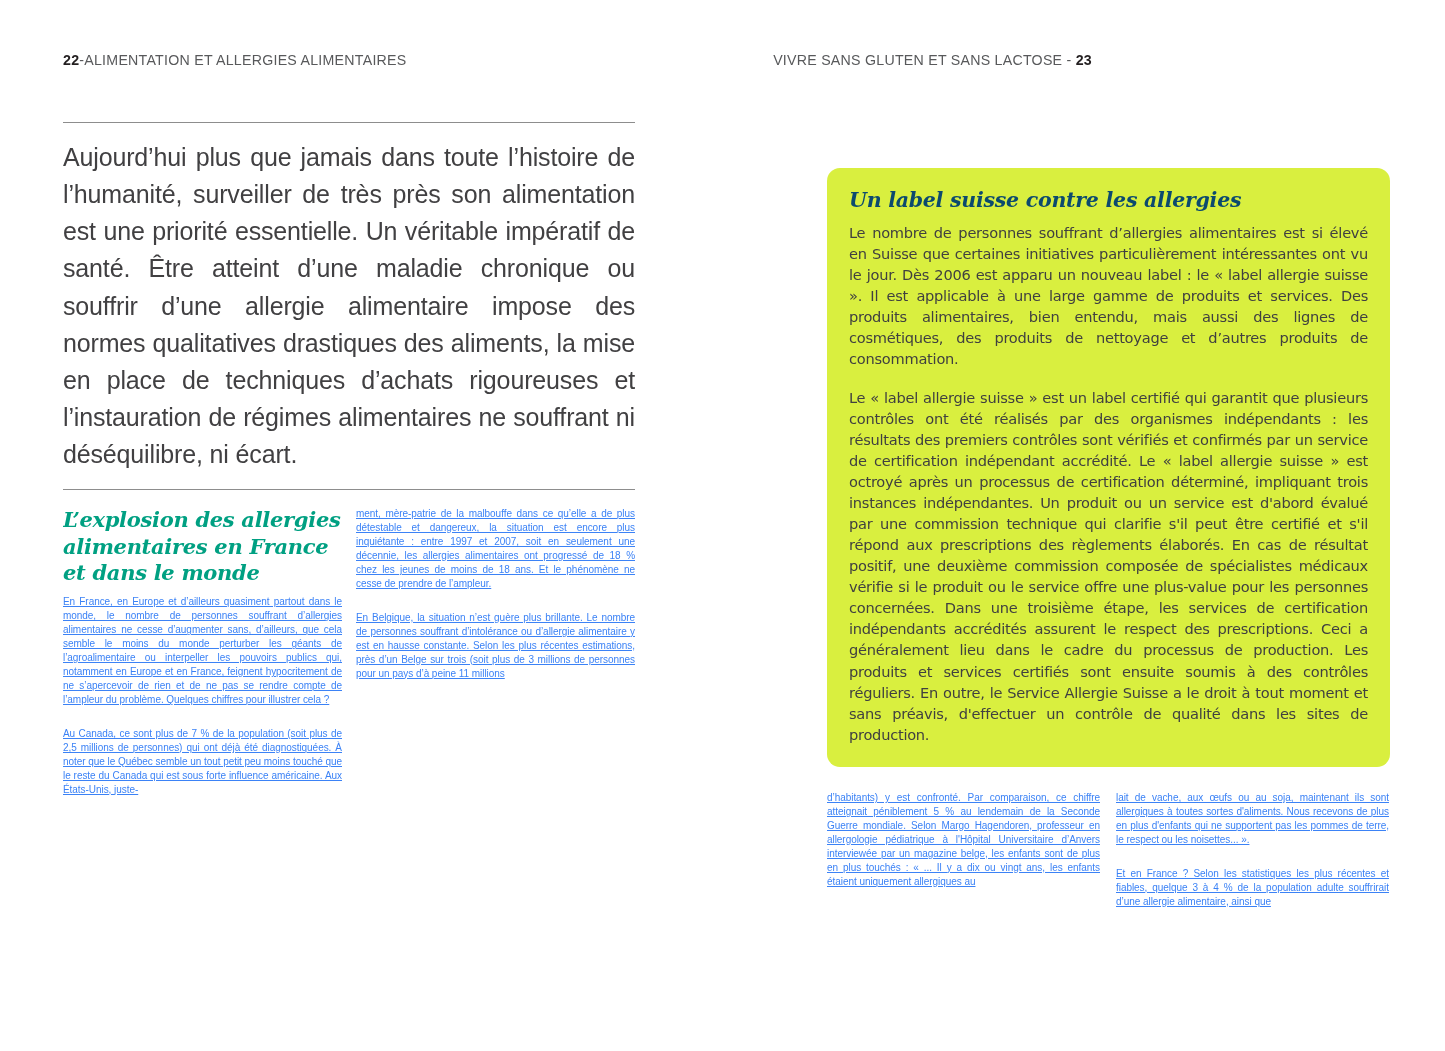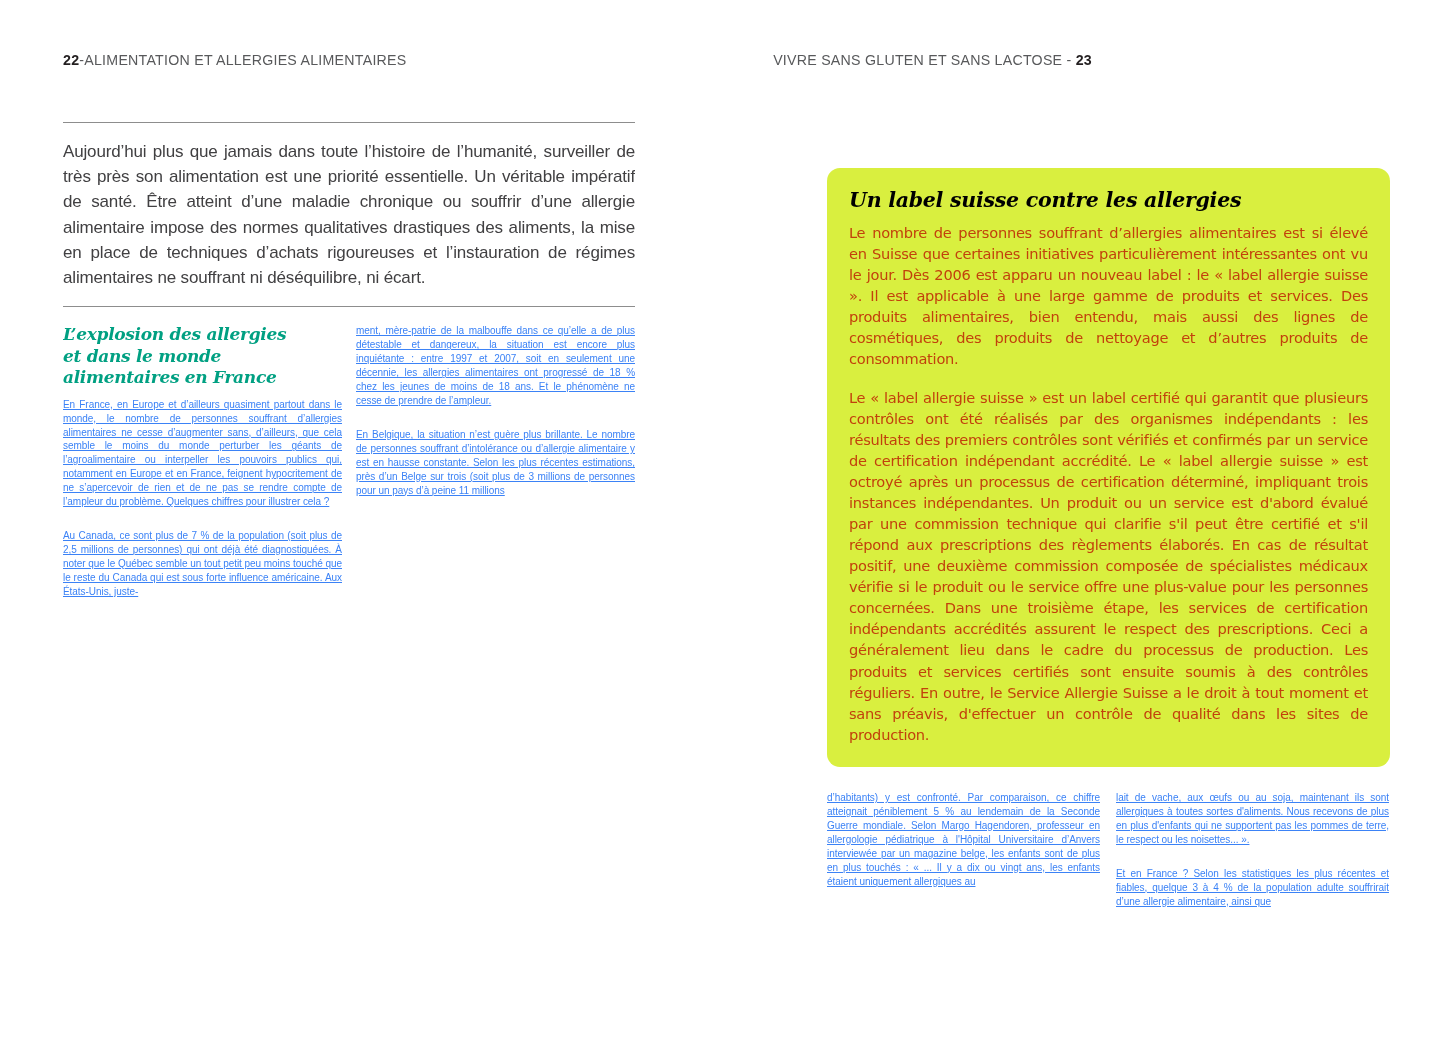--- a/index.html
+++ b/index.html
@@ -63,21 +63,21 @@
   .rule {
     height: 1px;
     background: #8d8d8d;
     width: 100%;
     margin: 0;
   }
   .rule-top { margin-top: 22px; }
   .rule-bottom { margin-top: 16px; }
 
   .intro {
-    font-size: 17px;
+    font-size: 25px;
     line-height: 1.485;
     text-align: justify;
     color: #414042;
     margin: 16px 0 0 0;
     letter-spacing: -0.15px;
   }
 
   
   .cols {
     display: flex;
@@ -85,21 +85,21 @@
     margin-top: 17px;
   }
   .col {
     width: 279px;
   }
 
   .subhead {
     font-family: "DejaVu Serif", "Liberation Serif", serif;
     font-style: italic;
     font-weight: bold;
-    font-size: 17px;
+    font-size: 21px;
     line-height: 1.26;
     color: #00a082;
     margin: 0 0 9px 0;
     letter-spacing: -0.3px;
   }
   .subhead .line { display: block; }
 
   p.body {
     font-size: 10px;
     line-height: 1.395;
@@ -126,31 +126,31 @@
     border-radius: 13px;
     padding: 20px 22px 22px 22px;
     margin-top: 76px;
     box-sizing: border-box;
   }
   .callout-title {
     font-family: "DejaVu Serif", "Liberation Serif", serif;
     font-style: italic;
     font-weight: bold;
     font-size: 20.5px;
-    color: #000000;
+    color: #0c4a6e;
     margin: 0 0 10px 0;
     letter-spacing: -0.25px;
   }
   p.callout-p {
     font-family: "DejaVu Sans", sans-serif;
     font-size: 14.6px;
     line-height: 1.445;
     text-align: justify;
     margin: 0 0 17px 0;
-    color: #c2410c;
+    color: #404040;
     letter-spacing: -0.25px;
   }
   p.callout-p:last-child { margin-bottom: 0; }
 
   .cols-right {
     display: flex;
     gap: 16px;
     margin-top: 24px;
   }
   .col-right { width: 273px; }
@@ -180,22 +180,22 @@
 
     <p class="intro">Aujourd’hui plus que jamais dans toute l’histoire de l’humanité, surveiller de très près son alimentation est une priorité essentielle. Un véritable impératif de santé. Être atteint d’une maladie chronique ou souffrir d’une allergie alimentaire impose des normes qualitatives drastiques des aliments, la mise en place de techniques d’achats rigoureuses et l’instauration de régimes alimentaires ne souffrant ni déséquilibre, ni écart.</p>
 
     <div class="rule rule-bottom"></div>
 
     <div class="cols">
 
       <div class="col">
         <h2 class="subhead">
           <span class="line">L’explosion des allergies</span>
+          <span class="line">alimentaires en France</span>
           <span class="line">et dans le monde</span>
-          <span class="line">alimentaires en France</span>
         </h2>
         <p class="body">En France, en Europe et d’ailleurs quasiment partout dans le monde, le nombre de personnes souffrant d’allergies alimentaires ne cesse d’augmenter sans, d’ailleurs, que cela semble le moins du monde perturber les géants de l’agroalimentaire ou interpeller les pouvoirs publics qui, notamment en Europe et en France, feignent hypocritement de ne s’apercevoir de rien et de ne pas se rendre compte de l’ampleur du problème. Quelques chiffres pour illustrer cela ?</p>
         <p class="body">Au Canada, ce sont plus de 7 % de la population (soit plus de 2,5 millions de personnes) qui ont déjà été diagnostiquées. À noter que le Québec semble un tout petit peu moins touché que le reste du Canada qui est sous forte influence américaine. Aux États-Unis, juste-</p>
       </div>
 
       <div class="col">
         <p class="body">ment, mère-patrie de la malbouffe dans ce qu’elle a de plus détestable et dangereux, la situation est encore plus inquiétante : entre 1997 et 2007, soit en seulement une décennie, les allergies alimentaires ont progressé de 18 % chez les jeunes de moins de 18 ans. Et le phénomène ne cesse de prendre de l’ampleur.</p>
         <p class="body">En Belgique, la situation n’est guère plus brillante. Le nombre de personnes souffrant d’intolérance ou d’allergie alimentaire y est en hausse constante. Selon les plus récentes estimations, près d’un Belge sur trois (soit plus de 3 millions de personnes pour un pays d’à peine 11 millions</p>
       </div>
 

